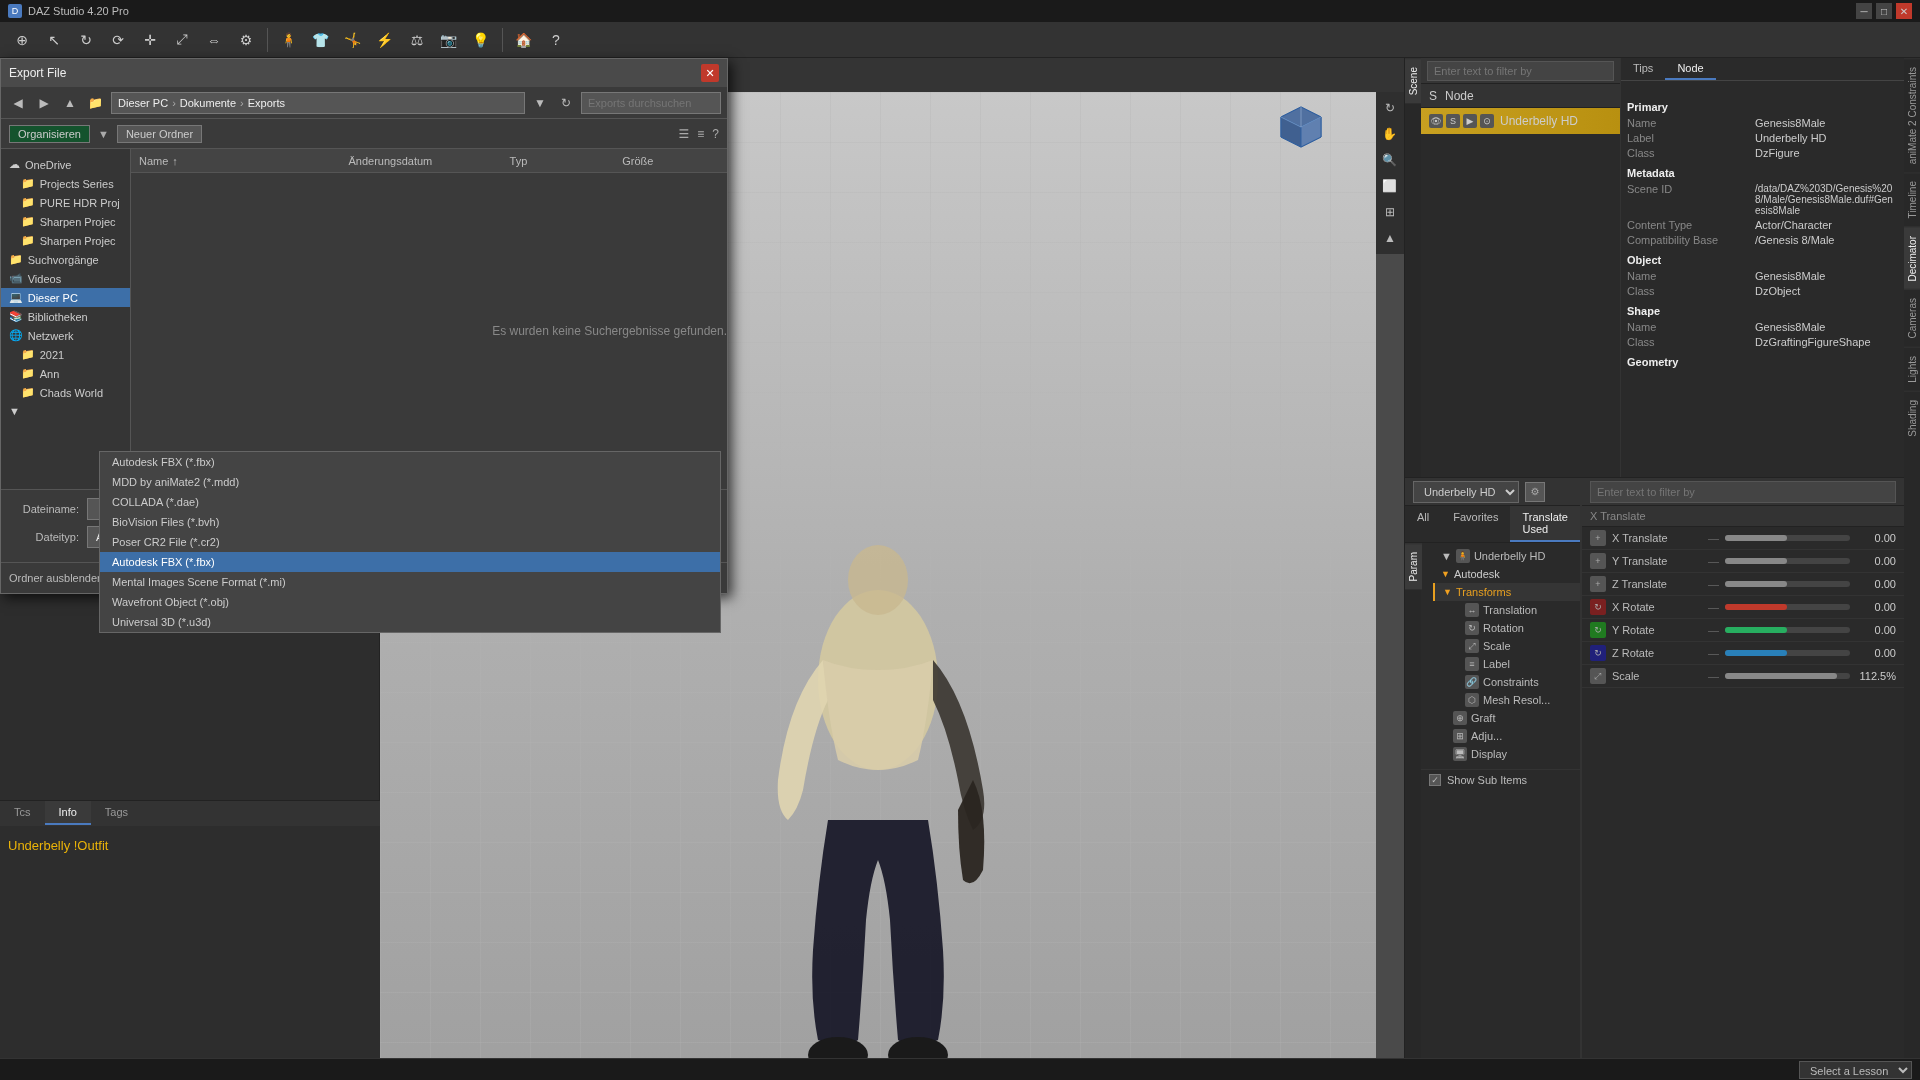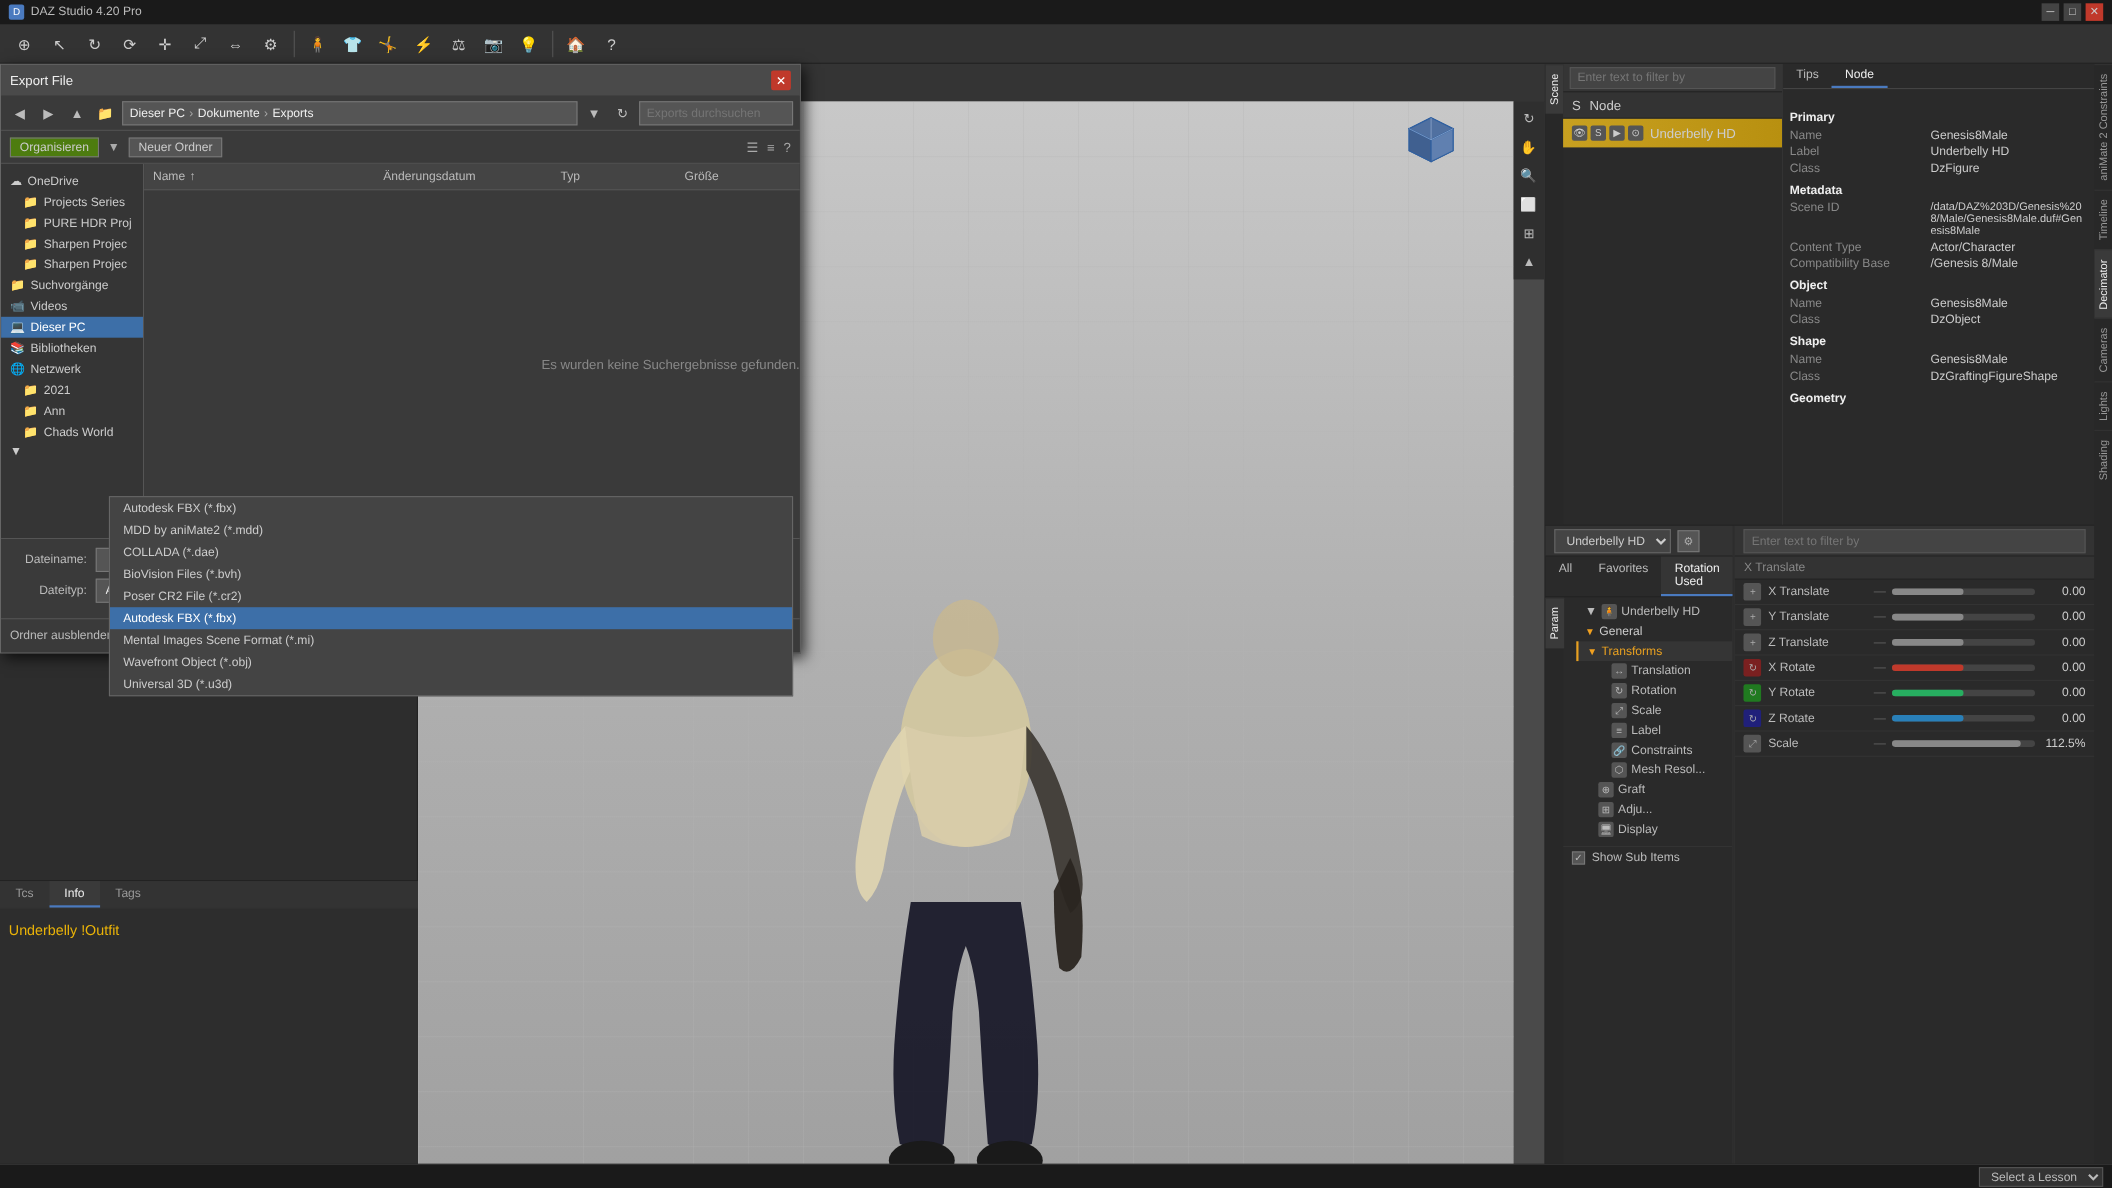--- a/index.html
+++ b/index.html
@@ -772,21 +772,21 @@
           <span>Dokumente</span>
           <span class="path-sep">›</span>
           <span>Exports</span>
         </div>
         <button class="dialog-nav-btn">▼</button>
         <button class="dialog-nav-btn">↻</button>
         <input class="dialog-search" type="text" placeholder="Exports durchsuchen" style="">
       </div>
 
       <div class="dialog-actions-bar">
-        <button style="background:#4d7c0f;border:1px solid #777;color:#ccc;padding:2px 8px;cursor:pointer;font-size:11px;">Organisieren</button>
+        <button style="background:#14532d;border:1px solid #777;color:#ccc;padding:2px 8px;cursor:pointer;font-size:11px;">Organisieren</button>
         <span style="color:#aaa;cursor:pointer;">▼</span>
         <button style="background:#555;border:1px solid #777;color:#ccc;padding:2px 8px;cursor:pointer;font-size:11px;">Neuer Ordner</button>
         <div style="flex:1;"></div>
         <button style="background:transparent;border:none;color:#aaa;font-size:12px;cursor:pointer;">☰</button>
         <button style="background:transparent;border:none;color:#aaa;font-size:12px;cursor:pointer;">≡</button>
         <button style="background:transparent;border:none;color:#aaa;font-size:12px;cursor:pointer;">?</button>
       </div>
 
       <div class="dialog-body">
 
@@ -1071,39 +1071,39 @@
       <div style="width:200px;border-right:1px solid #333;display:flex;flex-direction:column;">
         <div class="params-header">
           <select class="params-dropdown">
             <option>Underbelly HD</option>
           </select>
           <button style="width:20px;height:20px;background:#555;border:1px solid #777;color:#aaa;font-size:10px;cursor:pointer;">⚙</button>
         </div>
         <div class="params-tabs">
           <div class="params-tab">All</div>
           <div class="params-tab">Favorites</div>
-          <div class="params-tab active">Rotation Used</div>
+          <div class="params-tab active">Translate Used</div>
         </div>
         <div class="params-body">
           <div style="width:16px;background:#282828;">
             <div class="side-tab active">Param</div>
           </div>
           <div class="params-main">
             <div class="params-tree">
 
               <div class="params-item">
                 <span>▼</span>
                 <span class="params-item-icon">🧍</span>
                 <span>Underbelly HD</span>
               </div>
 
               <div class="params-group">
                 <div class="params-group-header indent2" style="padding-left:20px;">
                   <span class="triangle open">▼</span>
-                  <span>General</span>
+                  <span>Autodesk</span>
                 </div>
 
                 <div class="params-subgroup">
                   <div class="params-subgroup-header">
                     <span class="triangle open">▼</span>
                     <span>Transforms</span>
                   </div>
                   <div class="params-item indent2">
                     <span class="params-item-icon">↔</span>
                     <span>Translation</span>

